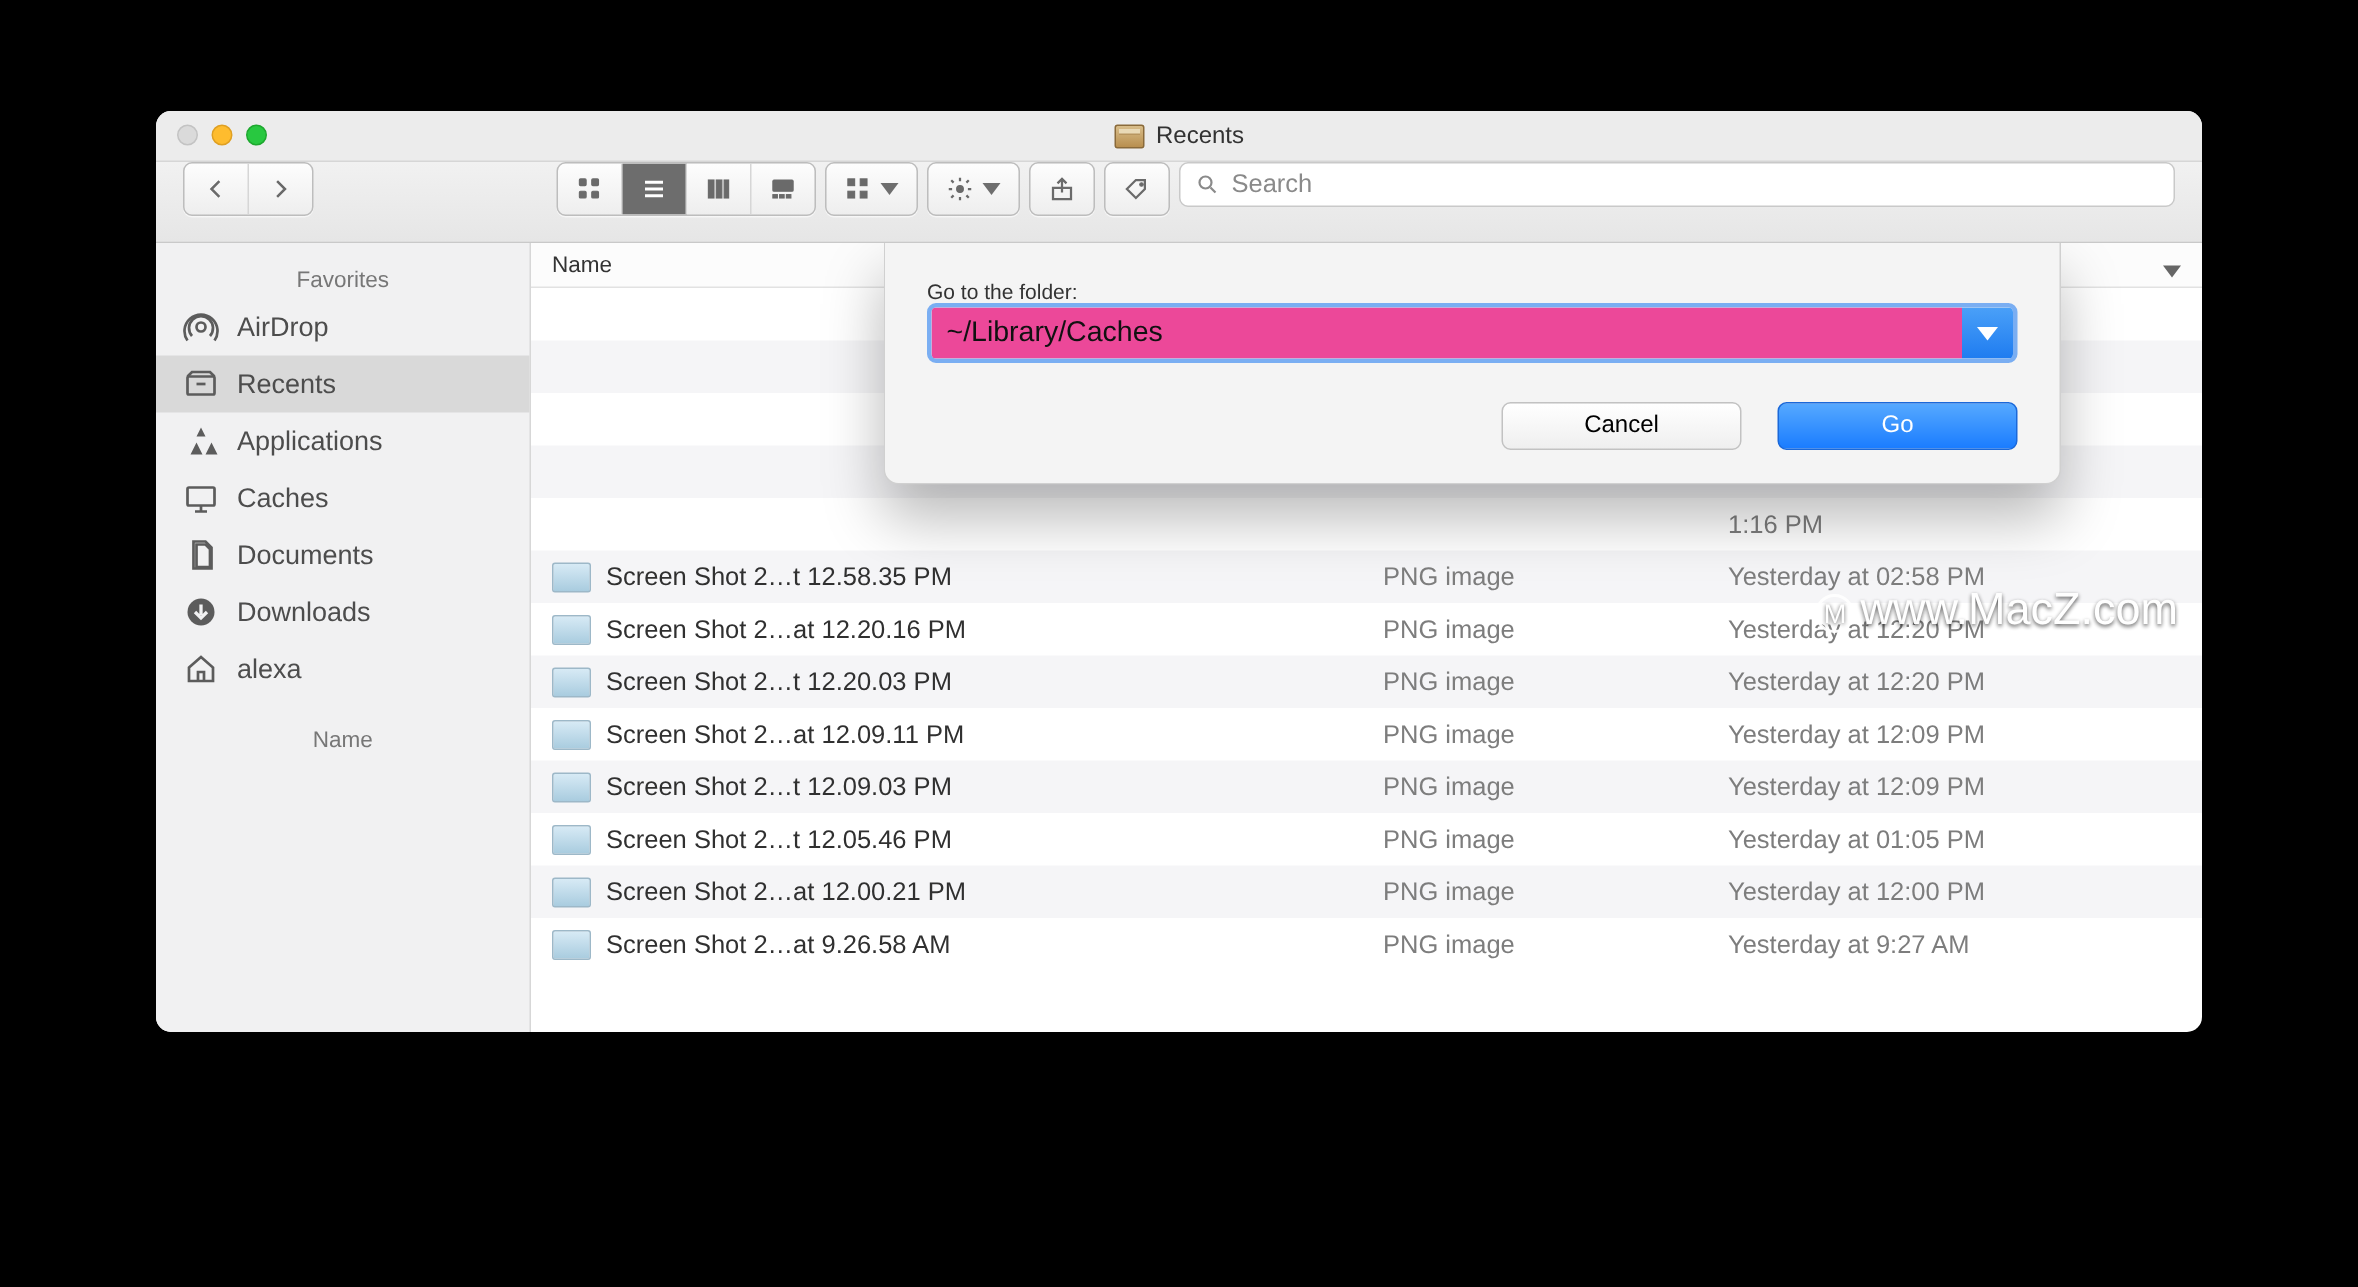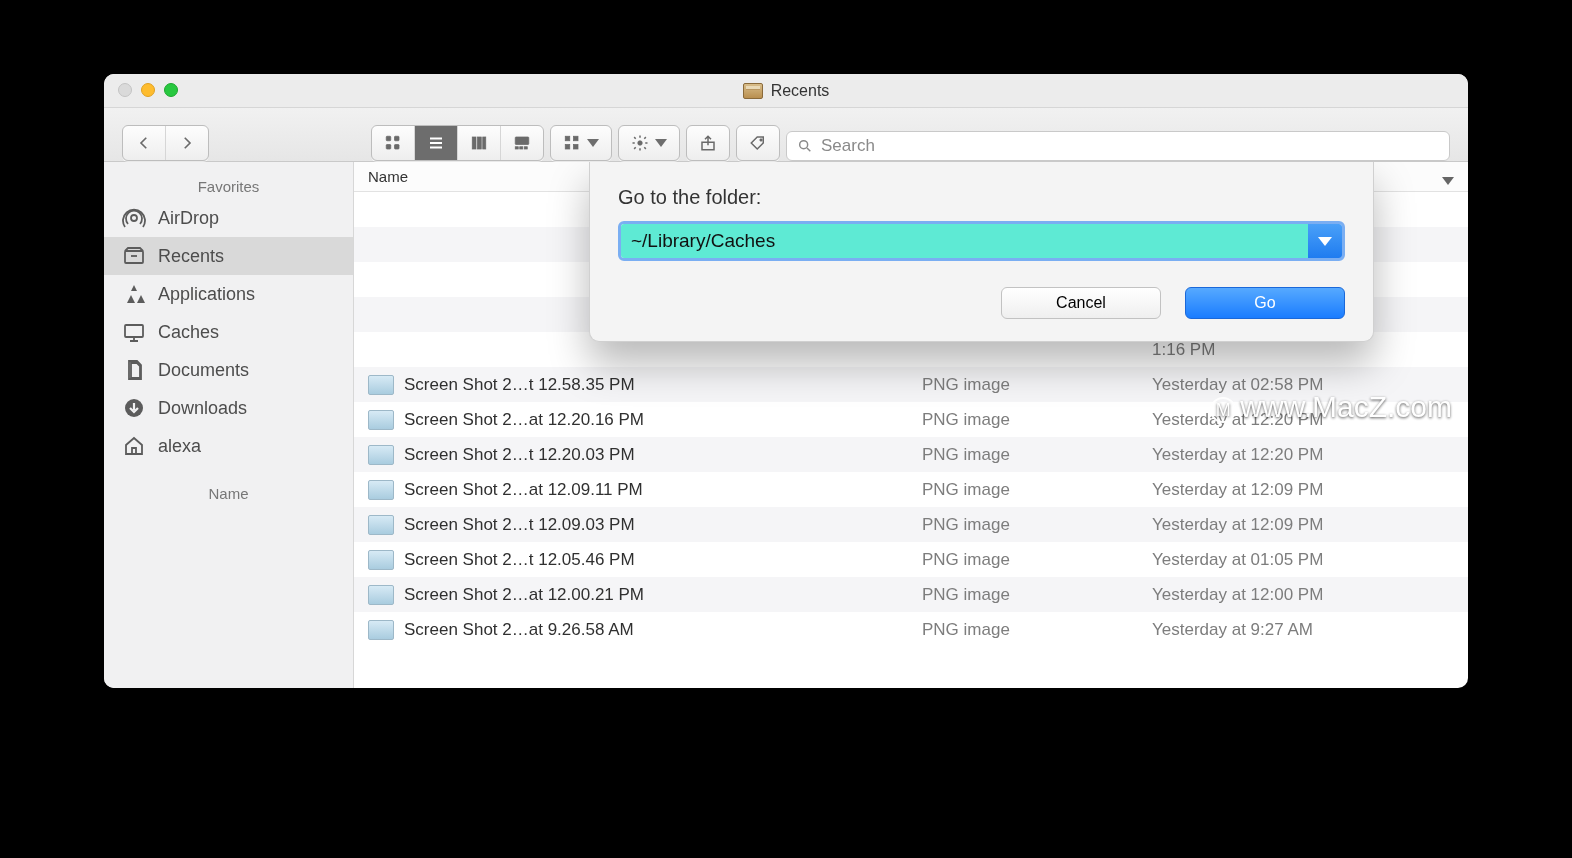--- a/index.html
+++ b/index.html
@@ -13,21 +13,21 @@
     .traffic { position:absolute; left:14px; top:9px; display:flex; gap:9px; }
     .traffic .dot { width:14px; height:14px; border-radius:50%; }
     .dot.close { background:#dadada; border:1px solid #c3c3c3; }
     .dot.min   { background:#febc2e; border:1px solid #dfa023; }
     .dot.max   { background:#28c840; border:1px solid #1ea82f; }
     .title-wrap { display:flex; align-items:center; gap:8px; font-size:16px; color:#333; }
     .title-icon { width:20px; height:16px; background:linear-gradient(#d8bd8a,#b98f4f); border:1px solid #8a6a3a; border-radius:2px; position:relative; }
     .title-icon:before { content:""; position:absolute; inset:2px 2px auto 2px; height:3px; background:#e9d9b6; border-bottom:1px solid #b89660; }
 
     
-    .toolbar { height:54px; background:linear-gradient(#f1f1f1,#e6e6e6); border-bottom:1px solid #c9c9c9; display:flex; align-items:flex-end; padding:0 18px; gap:6px; }
+    .toolbar { height:54px; background:linear-gradient(#f1f1f1,#e6e6e6); border-bottom:1px solid #c9c9c9; display:flex; align-items:flex-start; padding:0 18px; gap:6px; }
     .seg { display:flex; background:linear-gradient(#fdfdfd,#eee); border:1px solid #bdbdbd; border-radius:6px; overflow:hidden; box-shadow:0 1px 0 rgba(255,255,255,.6); }
     .seg .btn { padding:6px 12px; display:flex; align-items:center; justify-content:center; min-width:40px; height:34px; border-right:1px solid #d6d6d6; color:#555; }
     .seg .btn:last-child { border-right:none; }
     .seg .btn.active { background:#6d6d6d; color:#fff; }
     .seg .btn.active svg { fill:#fff; stroke:#fff; }
     .seg.single .btn { border-right:none; }
     .seg .caret { border-left:6px solid transparent; border-right:6px solid transparent; border-top:8px solid #6e6e6e; margin-left:6px; }
     .seg .btn svg { width:18px; height:18px; fill:#6a6a6a; stroke:#6a6a6a; }
     .spacer { width:150px; }
     .search { flex:1; display:flex; align-items:center; background:#fff; border:1px solid #c9c9c9; border-radius:6px; height:30px; padding:0 10px; gap:8px; color:#8a8a8a; font-size:17px; }
@@ -55,23 +55,23 @@
     .row { display:flex; align-items:center; height:35px; font-size:17px; color:#303030; }
     .row:nth-child(even) { background:#f5f5f7; }
     .row .rc { padding:12px 14px; }
     .row .name { flex:1.4; display:flex; align-items:center; gap:10px; }
     .row .kind { width:230px; color:#7d7d7d; }
     .row .opened { width:330px; color:#7d7d7d; }
     .thumb { width:26px; height:20px; background:linear-gradient(#d7eaf5,#a9ccdf); border:1px solid #9db8c8; border-radius:2px; flex:none; }
 
     
     .sheet { position:absolute; top:0; left:235px; width:785px; background:#f4f4f4; border:1px solid #d0d0d0; border-top:none; border-bottom-left-radius:10px; border-bottom-right-radius:10px; box-shadow:0 22px 40px rgba(0,0,0,.28); padding:24px 28px 22px; z-index:5; }
-    .sheet-title { font-size:20px; color:#333; margin-bottom:12px; }
+    .sheet-title { font-size:14px; color:#333; }
     .combo { display:flex; border:3.5px solid #7aaef2; border-radius:6px; overflow:hidden; }
-    .combo input { flex:1; border:none; outline:none; font-size:19px; padding:6px 10px; background:#5eead4; color:#111; }
+    .combo input { flex:1; border:none; outline:none; font-size:19px; padding:6px 10px; background:#ec4899; color:#111; }
     .combo .drop { width:34px; background:linear-gradient(#4aa0f8,#1f7cf0); display:flex; align-items:center; justify-content:center; cursor:pointer; }
     .combo .drop:before { content:""; border-left:7px solid transparent; border-right:7px solid transparent; border-top:9px solid #fff; }
     .sheet-btns { display:flex; justify-content:flex-end; gap:24px; margin-top:26px; }
     .sheet-btns button { width:160px; height:32px; font-size:16px; border-radius:6px; border:1px solid #c2c2c2; background:linear-gradient(#ffffff,#efefef); cursor:pointer; }
     .sheet-btns button.primary { background:linear-gradient(#56a9ff,#1a7cff); color:#fff; border:1px solid #1a68d9; }
 
     .watermark { position:absolute; right:120px; top:390px; color:#fff; font-family:Georgia,serif; font-size:30px; text-shadow:0 1px 3px rgba(0,0,0,.7); z-index:9; pointer-events:none; opacity:.95; }
     .watermark .logo { display:inline-block; width:26px; height:26px; border:2px solid #fff; border-radius:50%; text-align:center; line-height:22px; font-size:18px; margin-right:4px; vertical-align:middle; }
   </style>
 </head>

